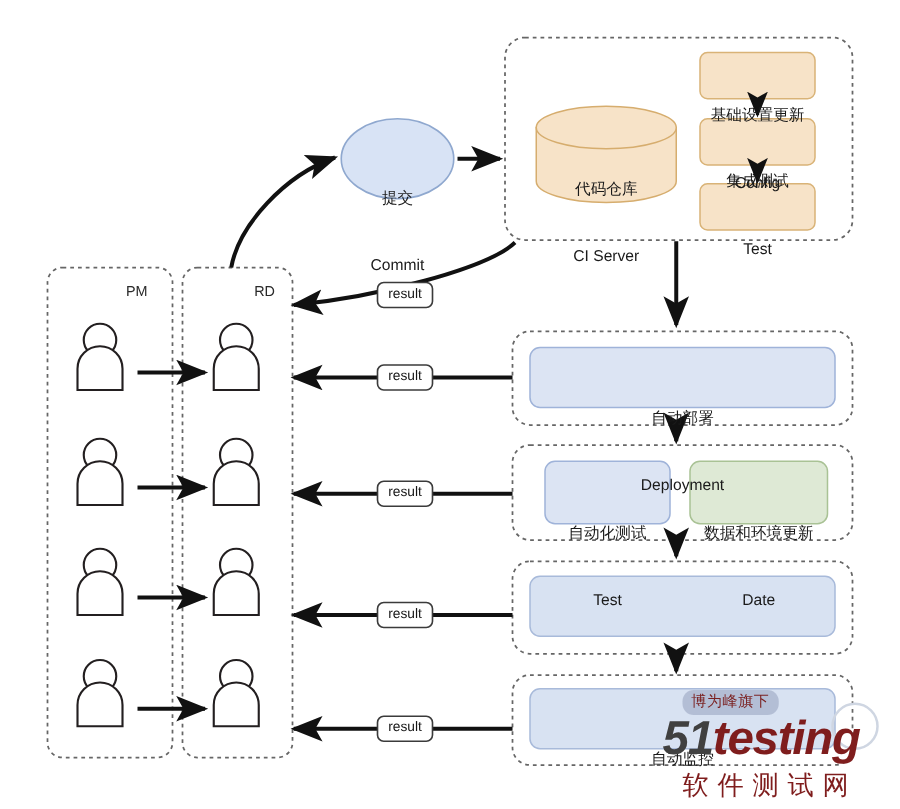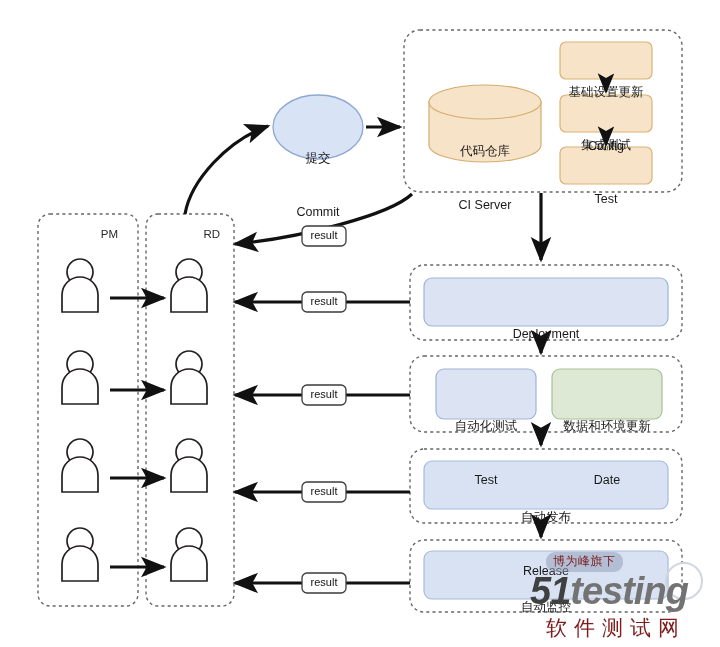--- a/index.html
+++ b/index.html
@@ -132,21 +132,21 @@
     position: absolute;
     left: 6px;
     top: 22px;
     font-size: 38px;
     font-weight: bold;
     font-style: italic;
     letter-spacing: -1px;
     white-space: nowrap;
   }
   #wm-51 { color: #404040; }
-  #wm-testing { color: #737373; }
+  #wm-testing { color: #7f1d1d; }
   #wm-sub {
     position: absolute;
     left: 22px;
     top: 66px;
     font-size: 21px;
     color: #7f1d1d;
     letter-spacing: 7px;
     white-space: nowrap;
   }
   #wm-circle {
@@ -294,37 +294,34 @@
   <div class="lbl" style="left:560px; top:46px; width:92px;">
     <div class="lbl-cn">基础设置更新</div>
     <div class="lbl-en">Config</div>
   </div>
   <div class="lbl" style="left:560px; top:99px; width:92px;">
     <div class="lbl-cn">集成测试</div>
     <div class="lbl-en">Test</div>
   </div>
 
   <div class="lbl" style="left:424px; top:288px; width:244px;">
+    <div class="lbl-cn">自动部署</div>
     <div class="lbl-en">Deployment</div>
   </div>
 
   <div class="lbl" style="left:436px; top:380px; width:100px;">
     <div class="lbl-cn">自动化测试</div>
     <div class="lbl-en">Test</div>
   </div>
 
   <div class="lbl" style="left:552px; top:380px; width:110px;">
     <div class="lbl-cn">数据和环境更新</div>
     <div class="lbl-en">Date</div>
   </div>
 
-  <div class="lbl" style="left:424px; top:471px; width:244px;">
-    <div class="lbl-cn">自动发布</div>
-    <div class="lbl-en">Release</div>
-  </div>
 
   <div class="lbl" style="left:424px; top:561px; width:244px;">
     <div class="lbl-cn">自动监控</div>
     
   </div>
 
   <div class="resultlbl" style="left:301px; top:229px;">result</div>
   <div class="resultlbl" style="left:301px; top:295px;">result</div>
   <div class="resultlbl" style="left:301px; top:388px;">result</div>
   <div class="resultlbl" style="left:301px; top:485px;">result</div>

